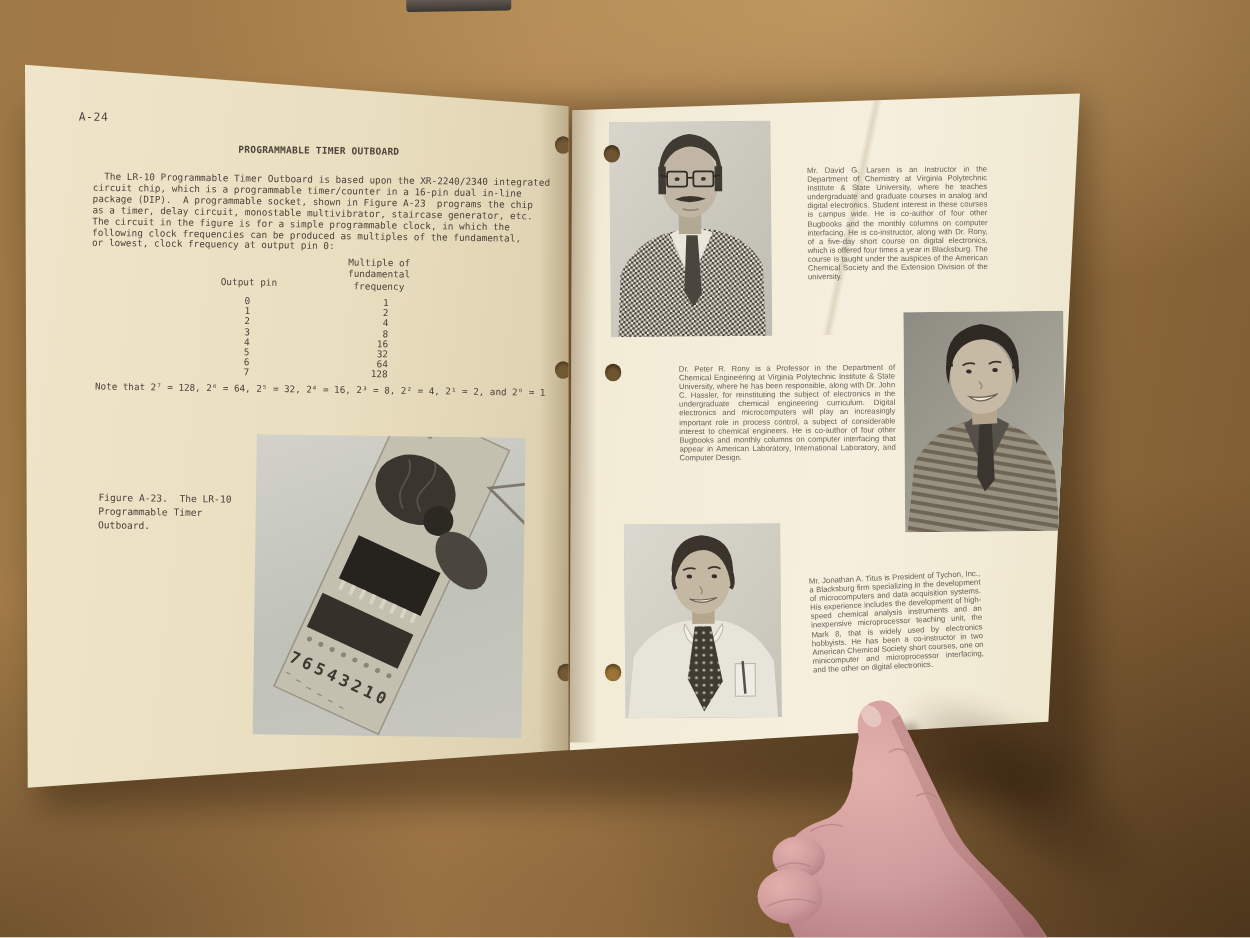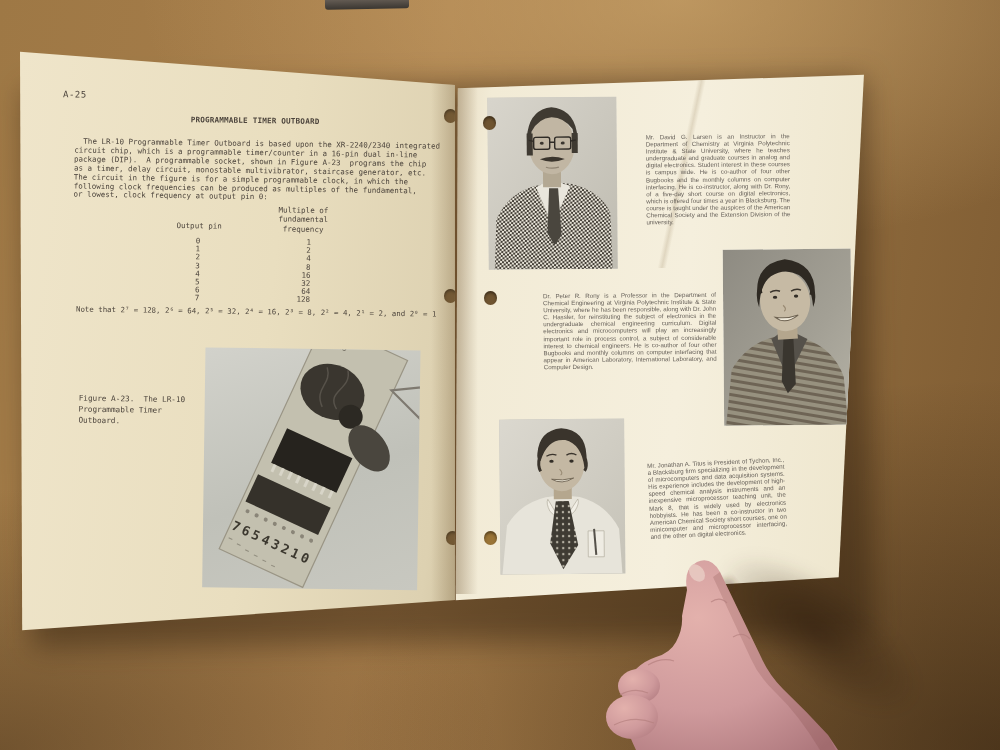--- a/index.html
+++ b/index.html
@@ -59,21 +59,21 @@
 </style>
 </head>
 <body>
 
 <div class="scene">
   <div class="shelf-object"></div>
   <div class="book-shadow"></div>
 
   <div class="page left-page">
     <div class="left-content">
-      <div class="mono pgnum">A-25</div>
+      <div class="mono pgnum">A-24</div>
       <div class="mono title">PROGRAMMABLE TIMER OUTBOARD</div>
       <pre class="mono para">  The LR-10 Programmable Timer Outboard is based upon the XR-2240/2340 integrated
 circuit chip, which is a programmable timer/counter in a 16-pin dual in-line
 package (DIP).  A programmable socket, shown in Figure A-23  programs the chip
 as a timer, delay circuit, monostable multivibrator, staircase generator, etc.
 The circuit in the figure is for a simple programmable clock, in which the
 following clock frequencies can be produced as multiples of the fundamental,
 or lowest, clock frequency at output pin 0:</pre>
 
       <div class="mono tblh2">Multiple of

